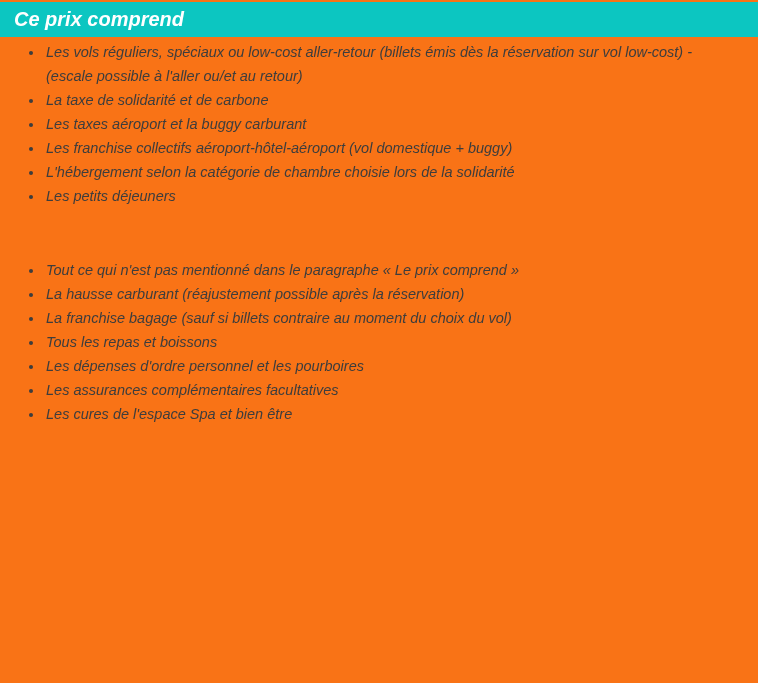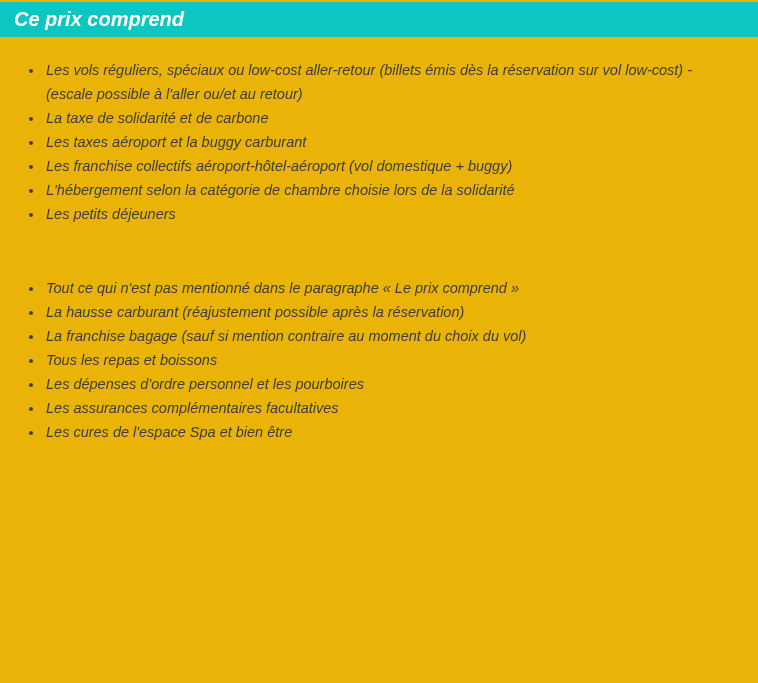--- a/index.html
+++ b/index.html
@@ -7,34 +7,34 @@
     margin: 0;
     padding: 0;
     background: #ffffff;
     width: 758px;
     font-family: "Liberation Sans", sans-serif;
   }
   .page {
     width: 758px;
     min-height: 683px;
     padding-top: 2px;
-    background: #eab308;
+    background: #f97316;
   }
   .section-header {
     background: #0cc6c1;
     color: #ffffff;
     font-size: 20px;
     font-weight: bold;
     font-style: italic;
     padding: 6px 14px 7px 14px;
     line-height: 22px;
     width: 758px;
   }
   ul.bullet-list {
-    margin: 21px 0 0 0;
+    margin: 3px 0 0 0;
     padding: 0 18px 0 44px;
     list-style: disc;
   }
   ul.bullet-list li {
     font-style: italic;
     font-size: 14.5px;
     line-height: 24px;
     color: #3d3d3d;
     padding-left: 2px;
   }
@@ -69,21 +69,21 @@
       <li>Les franchise collectifs aéroport-hôtel-aéroport (vol domestique + buggy)</li>
       <li>L'hébergement selon la catégorie de chambre choisie lors de la solidarité</li>
       <li>Les petits déjeuners</li>
     </ul>
   </div>
 
   <div class="section section-excludes">
     <ul class="bullet-list">
       <li>Tout ce qui n'est pas mentionné dans le paragraphe « Le prix comprend »</li>
       <li>La hausse carburant (réajustement possible après la réservation)</li>
-      <li>La franchise bagage (sauf si mention contraire au moment du choix du vol)</li>
+      <li>La franchise bagage (sauf si billets contraire au moment du choix du vol)</li>
       <li>Tous les repas et boissons</li>
       <li>Les dépenses d'ordre personnel et les pourboires</li>
       <li>Les assurances complémentaires facultatives</li>
       <li>Les cures de l'espace Spa et bien être</li>
     </ul>
   </div>
 
   <div class="section section-notes">
   </div>
 

